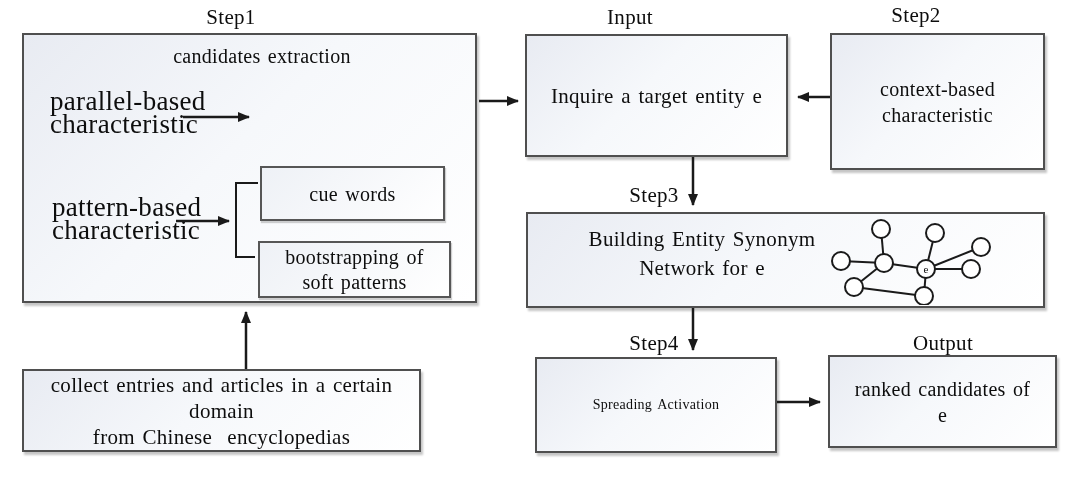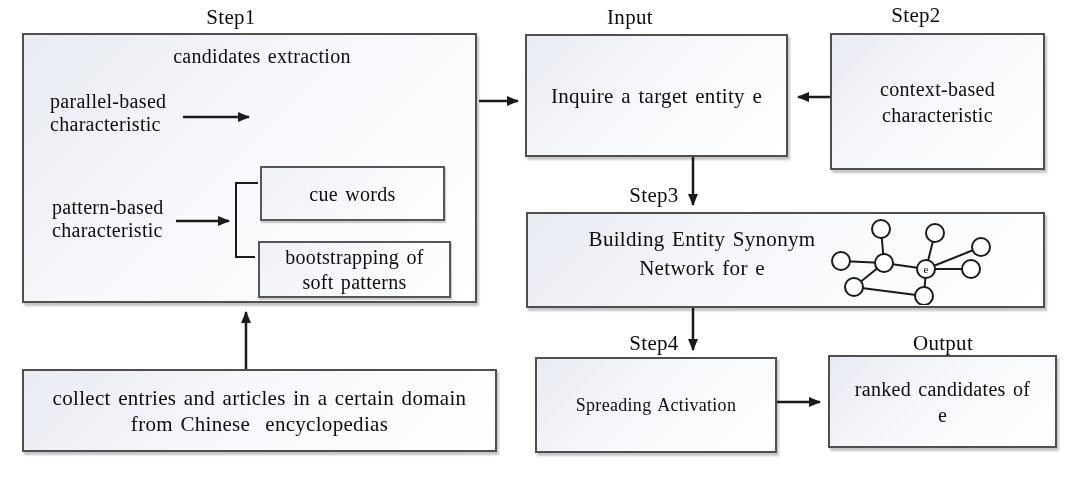--- a/index.html
+++ b/index.html
@@ -20,21 +20,21 @@
     white-space:pre-wrap; text-align:center;
     letter-spacing:.3px; word-spacing:2px; line-height:26px; font-size:20px;
   }
   .inner {
     border:2px solid #565656;
     background:linear-gradient(135deg,#eef1f6 0%,#ffffff 100%);
     box-shadow:1px 2px 1px rgba(120,120,120,.35);
   }
   .sidetext {
     position:absolute; white-space:pre-wrap; text-align:left;
-    font-size:20px; line-height:23px; letter-spacing:.3px;
+    font-size:27px; line-height:23px; letter-spacing:.3px;
   }
   .lbl {
     position:absolute; font-size:21px; text-align:center;
     letter-spacing:.3px; white-space:pre;
   }
   #arrow-layer { position:absolute; left:0; top:0; z-index:3; pointer-events:none; }
   .boxz { z-index:1; }
 </style>
 </head>
 <body>
@@ -93,29 +93,29 @@
         <circle cx="926" cy="269" r="9" fill="#ffffff" stroke="#1a1a1a" stroke-width="2"></circle>
         <text x="926" y="272.5" text-anchor="middle" font-size="11" font-family="&quot;Liberation Serif&quot;,&quot;DejaVu Serif&quot;,serif" fill="#0d0d0d">e</text>
         <circle cx="935" cy="233" r="9" fill="#ffffff" stroke="#1a1a1a" stroke-width="2"></circle>
         <circle cx="981" cy="247" r="9" fill="#ffffff" stroke="#1a1a1a" stroke-width="2"></circle>
         <circle cx="971" cy="269" r="9" fill="#ffffff" stroke="#1a1a1a" stroke-width="2"></circle>
         <circle cx="924" cy="296" r="9" fill="#ffffff" stroke="#1a1a1a" stroke-width="2"></circle>
       </svg>
   </div>
 
   <div class="box boxz flexc" style="left:535px;top:357px;width:242px;height:96px;">
-    <div class="boxtext" style="font-size:18px;">Spreading Activation</div>
+    <div class="boxtext" style="font-size:14px;">Spreading Activation</div>
   </div>
 
   <div class="box boxz flexc" style="left:828px;top:355px;width:229px;height:93px;">
     <div class="boxtext">ranked candidates of
 e</div>
   </div>
 
-  <div class="box boxz flexc" style="left:22px;top:369px;width:475px;height:83px;">
+  <div class="box boxz flexc" style="left:22px;top:369px;width:399px;height:83px;">
     <div class="boxtext" style="font-size:21px;">collect entries and articles in a certain domain
 from Chinese  encyclopedias</div>
   </div>
 
   <svg id="arrow-layer" width="1080" height="478" viewBox="0 0 1080 478">
     <defs>
       <marker id="arr" markerUnits="userSpaceOnUse" markerWidth="14" markerHeight="12" refX="11" refY="5" orient="auto">
         <path d="M0,0 L12,5 L0,10 Z" fill="#1a1a1a"></path>
       </marker>
     </defs>

